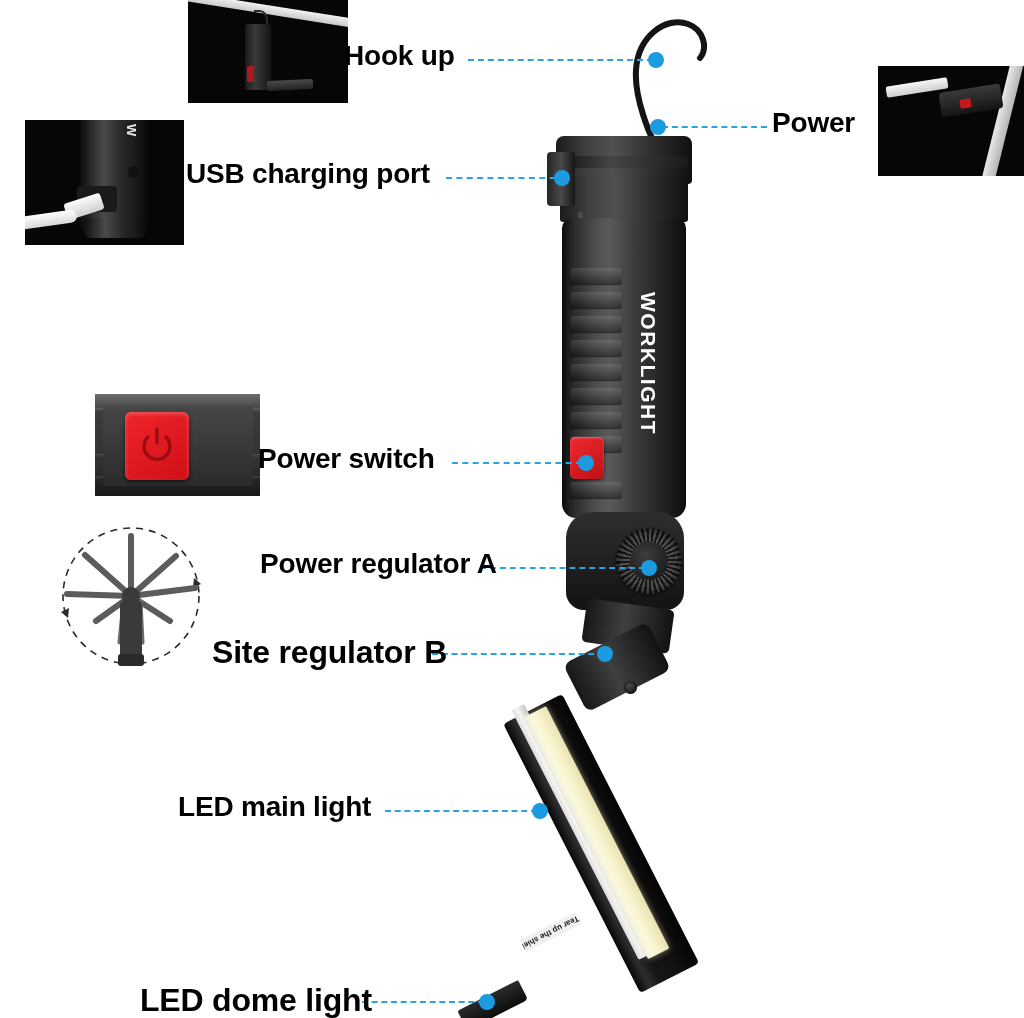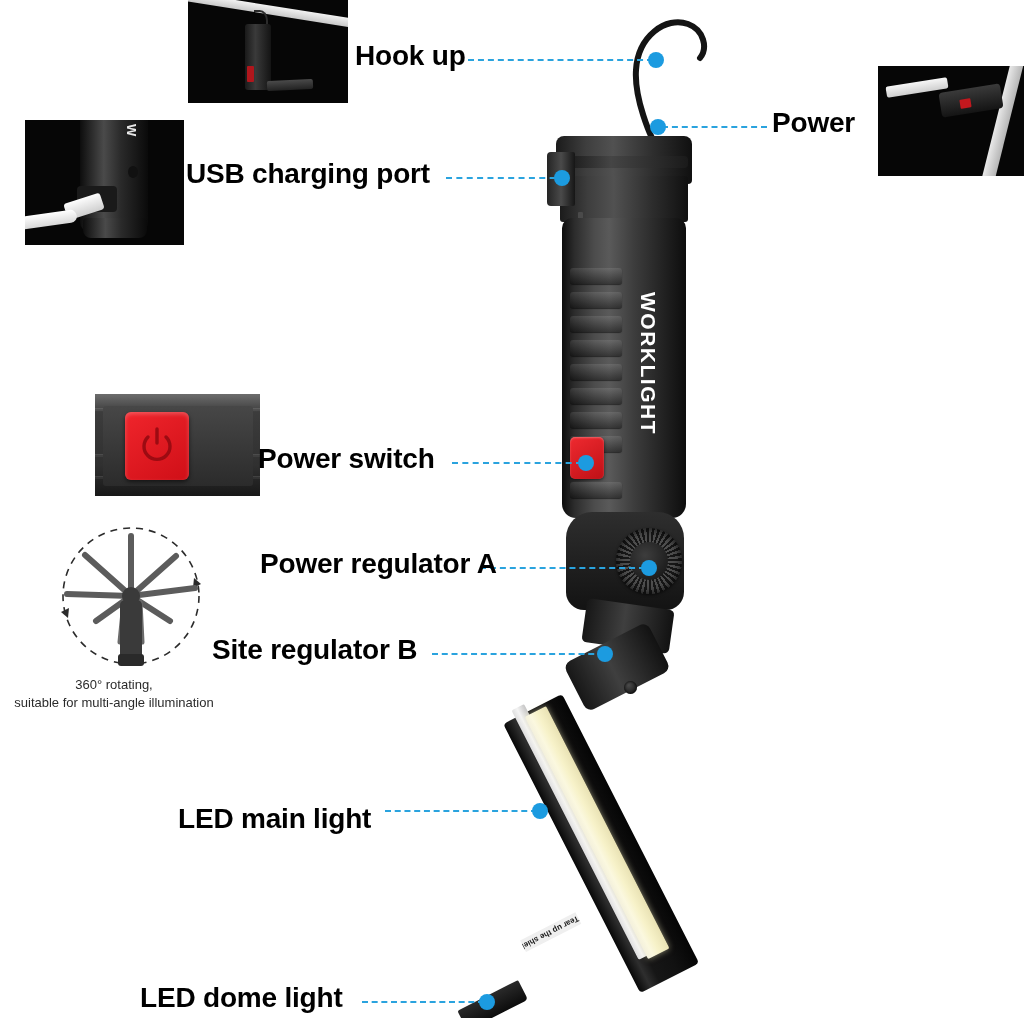--- a/index.html
+++ b/index.html
@@ -355,24 +355,20 @@
         <line x1="72" y1="80" x2="68" y2="120"></line>
         <line x1="88" y1="80" x2="90" y2="120"></line>
       </g>
 
       <circle cx="79" cy="74" r="9" fill="#3a3a3a"></circle>
 
       <rect x="68" y="78" width="22" height="62" rx="5" fill="#3a3a3a"></rect>
       <rect x="66" y="132" width="26" height="12" rx="3" fill="#2a2a2a"></rect>
     </svg>
   </div>
-  <div class="rot-caption" style="left:0px; top:676px; width:228px; font-size:13px;">
-    <div>360° rotating,</div>
-    <div>suitable for multi-angle illumination</div>
-  </div>
 
   <svg class="hook-svg" style="left:614px; top:8px;" width="110" height="132" viewBox="0 0 110 132">
     <path d="M38 130 C38 130 20 92 22 62 C24 28 52 8 74 16 C90 22 94 40 86 50" fill="none" stroke="#141414" stroke-width="6" stroke-linecap="round"></path>
   </svg>
 
   <div class="head-cap" style="left:556px; top:136px; width:136px; height:48px;"></div>
   <div class="head-lip" style="left:560px; top:156px; width:128px; height:12px;"></div>
   <div class="head-cap" style="left:560px; top:176px; width:128px; height:46px; border-radius:3px;"></div>
 
   <div class="usb-flap" style="left:547px; top:152px; width:28px; height:54px;"></div>
@@ -429,29 +425,29 @@
 
   <div class="leader" style="left:432px; top:653px; width:172px;"></div>
   <div class="dot" style="left:597px; top:646px;"></div>
 
   <div class="leader" style="left:385px; top:810px; width:152px;"></div>
   <div class="dot" style="left:532px; top:803px;"></div>
 
   <div class="leader" style="left:362px; top:1001px; width:122px;"></div>
   <div class="dot" style="left:479px; top:994px;"></div>
 
-  <div class="callout-label" style="left:344px; top:40px; font-size:28px;margin-left:11px;">Hook up</div>
+  <div class="callout-label" style="left:344px; top:40px; font-size:28px;">Hook up</div>
 
   <div class="callout-label" style="left:772px; top:107px; font-size:28px;">Power</div>
 
   <div class="callout-label" style="left:186px; top:158px; font-size:28px;">USB charging port</div>
 
   <div class="callout-label" style="left:258px; top:443px; font-size:28px;">Power switch</div>
 
   <div class="callout-label" style="left:260px; top:548px; font-size:28px;">Power regulator A</div>
 
-  <div class="callout-label" style="left:212px; top:634px; font-size:28px;">Site regulator B</div>
-
-  <div class="callout-label" style="left:178px; top:791px; font-size:28px;margin-top:12px;">LED main light</div>
-
-  <div class="callout-label" style="left:140px; top:982px; font-size:28px;">LED dome light</div>
+  <div class="callout-label" style="left:212px; top:634px; font-size:32px;">Site regulator B</div>
+
+  <div class="callout-label" style="left:178px; top:791px; font-size:28px;">LED main light</div>
+
+  <div class="callout-label" style="left:140px; top:982px; font-size:32px;">LED dome light</div>
 
 </div>
 
 </body></html>

